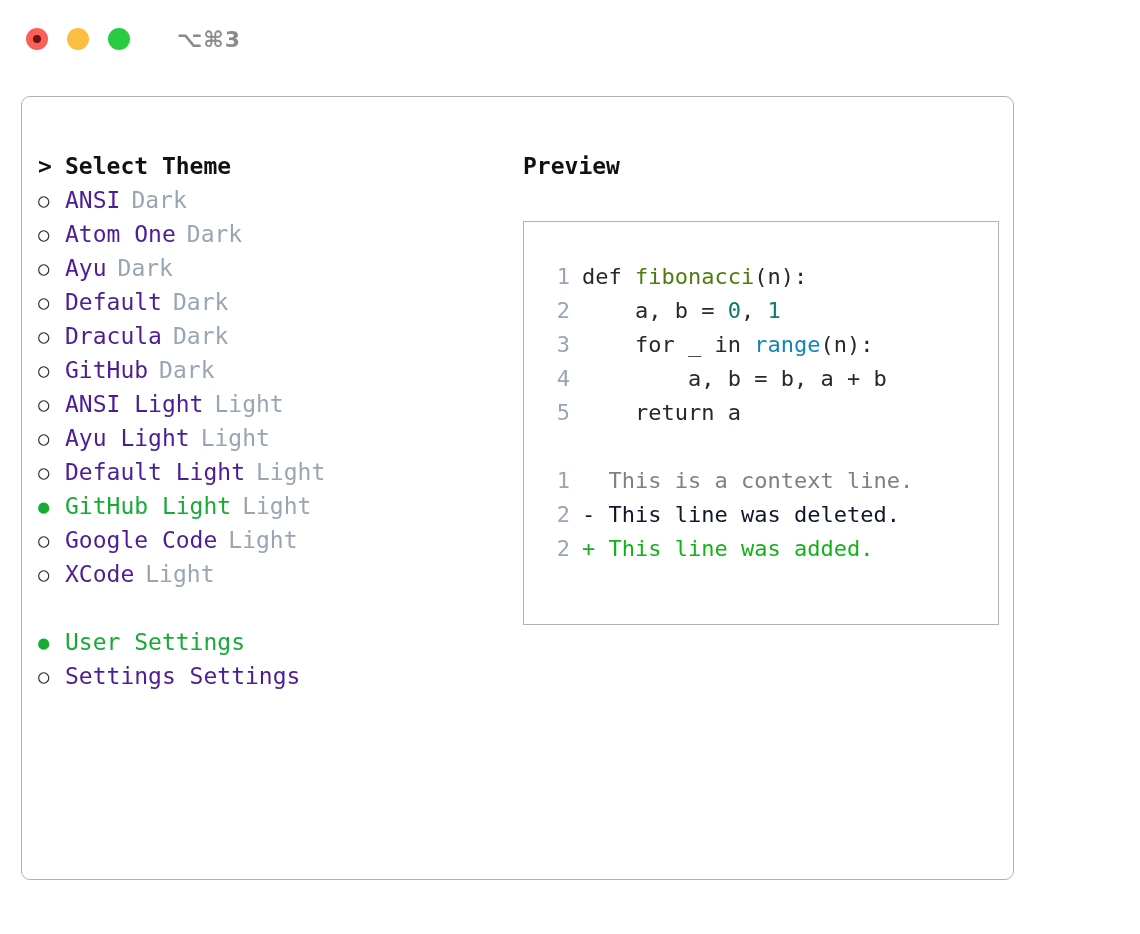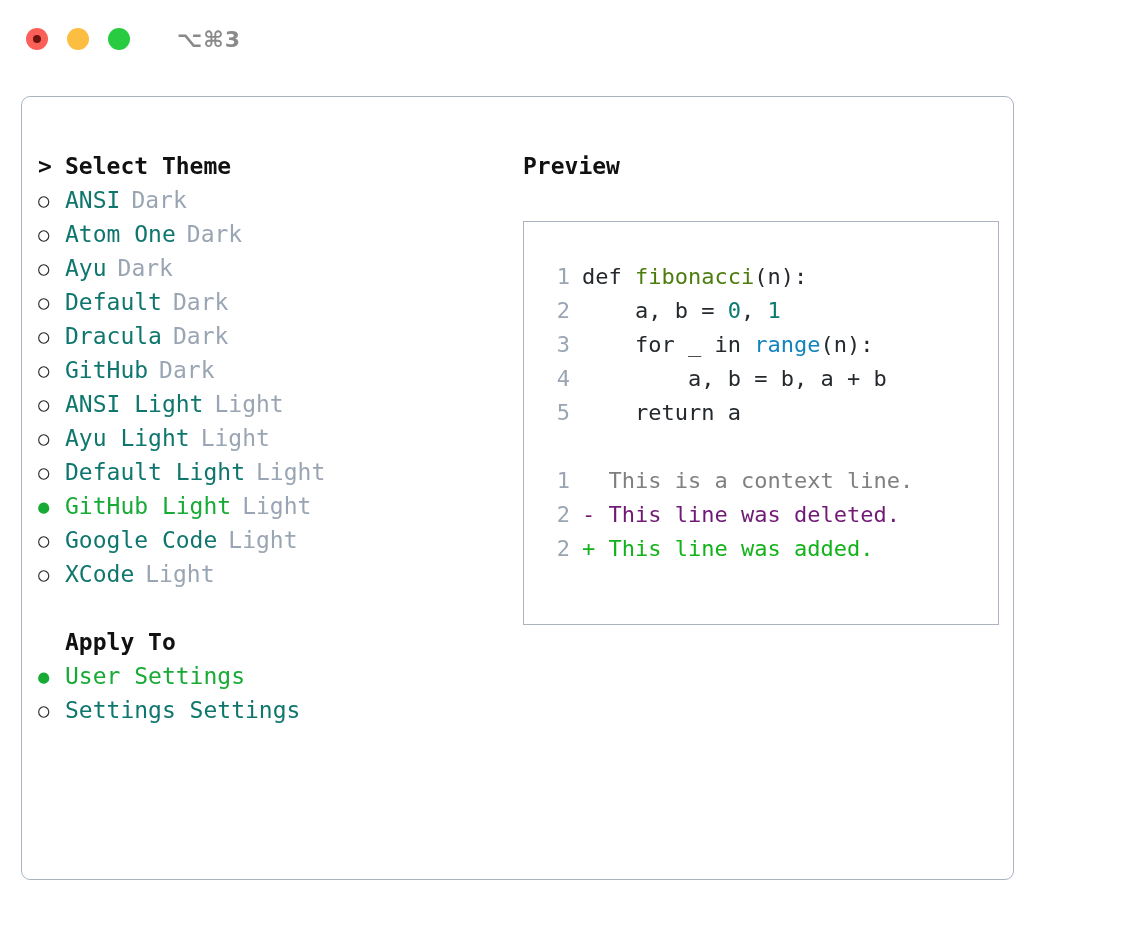--- a/index.html
+++ b/index.html
@@ -122,21 +122,21 @@
   }
   .opt-marker {
     display: inline-block;
     width: 27px;
     flex: 0 0 27px;
     font-size: 19px;
     color: #2b2b2b;
     line-height: 34px;
   }
   .opt-row.selected .opt-marker { color: #17ab36; }
-  .opt-label { color: #0f766e; }
+  .opt-label { color: #4c1d95; }
   .opt-row.selected .opt-label { color: #17ab36; text-align: right; }
   .opt-kind {
     color: #9aa5b4;
     margin-left: 11px;
   }
 
   .apply-block { margin-top: 34px; }
 
   .hint-text {
     margin-top: 34px;
@@ -190,21 +190,21 @@
 
   .tok-def      { color: #24292e; }
   .tok-fn       { color: #4d7c0f; }
   .tok-num      { color: #0a7a72; }
   .tok-builtin  { color: #1184bd; }
   .tok-plain    { color: #24292e; }
 
   .code-gap { height: 34px; }
 
   .diff-context .code-text { color: #808080; }
-  .diff-del .code-text     { color: #701a75; }
+  .diff-del .code-text     { color: #0f172a; }
   .diff-add .code-text     { color: #12b21a; }
 </style>
 </head>
 <body>
 
 <div class="app-window">
 
   <div class="titlebar">
     <div class="traffic-lights">
       <div class="tl tl-close">
@@ -235,24 +235,20 @@
             <div class="opt-row"><span class="opt-marker">○</span><span class="opt-label">GitHub</span><span class="opt-kind">Dark</span></div>
             <div class="opt-row"><span class="opt-marker">○</span><span class="opt-label">ANSI Light</span><span class="opt-kind">Light</span></div>
             <div class="opt-row"><span class="opt-marker">○</span><span class="opt-label">Ayu Light</span><span class="opt-kind">Light</span></div>
             <div class="opt-row"><span class="opt-marker">○</span><span class="opt-label">Default Light</span><span class="opt-kind">Light</span></div>
             <div class="opt-row selected"><span class="opt-marker">●</span><span class="opt-label">GitHub Light</span><span class="opt-kind">Light</span></div>
             <div class="opt-row"><span class="opt-marker">○</span><span class="opt-label">Google Code</span><span class="opt-kind">Light</span></div>
             <div class="opt-row"><span class="opt-marker">○</span><span class="opt-label">XCode</span><span class="opt-kind">Light</span></div>
           </div>
 
         <div class="apply-block">
-          <div class="section-header">
-            <span class="hdr-caret blank"> </span>
-            <span>Apply To</span>
-          </div>
           <div id="apply-list">
               <div class="opt-row selected"><span class="opt-marker">●</span><span class="opt-label">User Settings</span></div>
               <div class="opt-row"><span class="opt-marker">○</span><span class="opt-label">Settings Settings</span></div>
             </div>
         </div>
 
       </div>
 
       <div class="right-col">
         <div class="preview-title">Preview</div>

